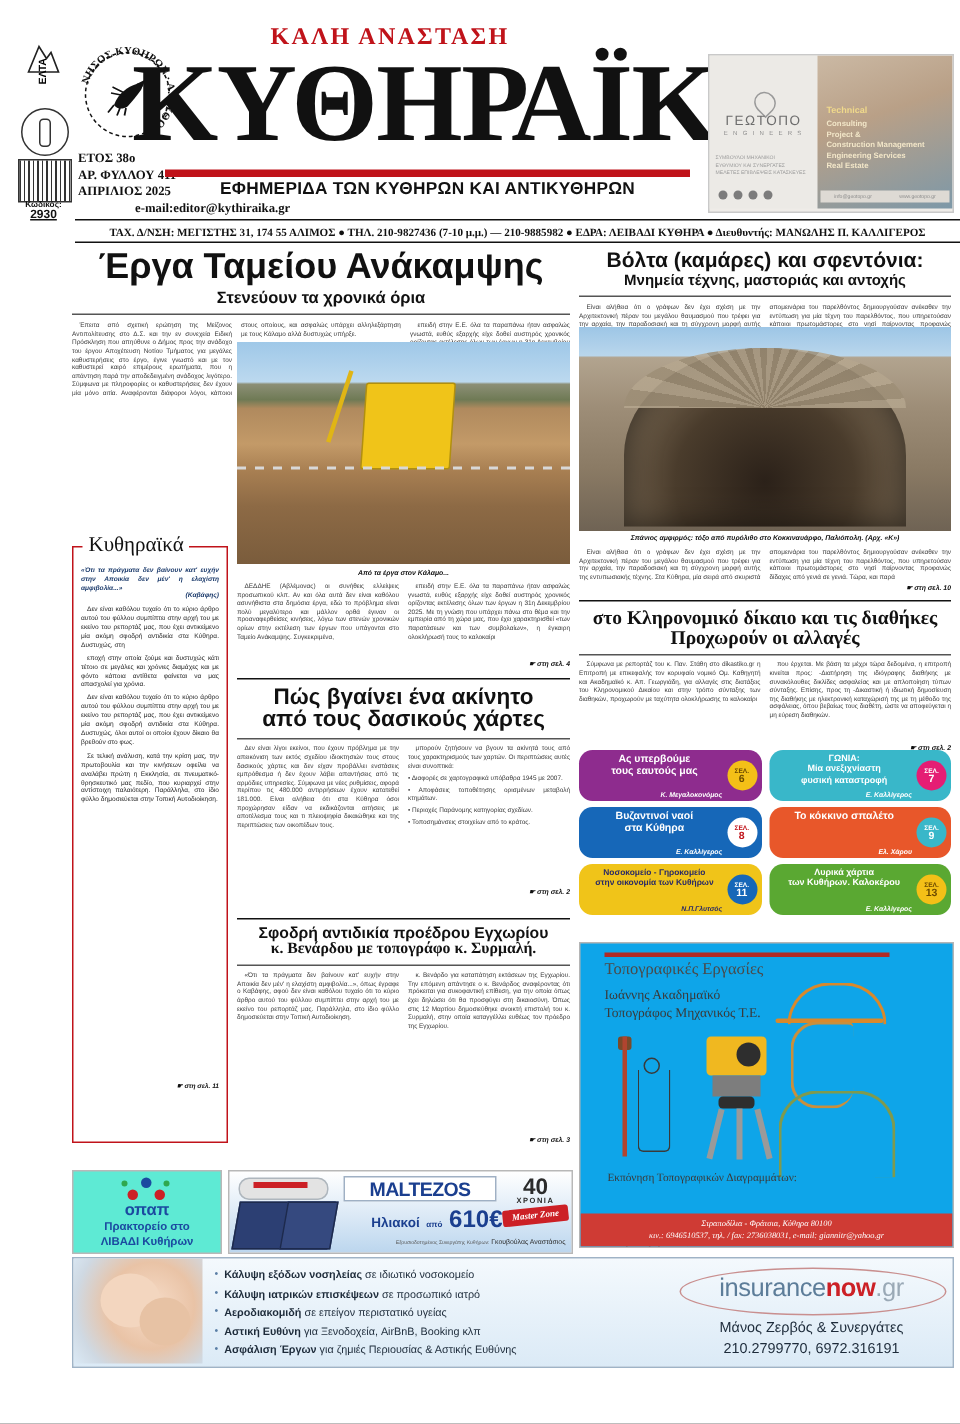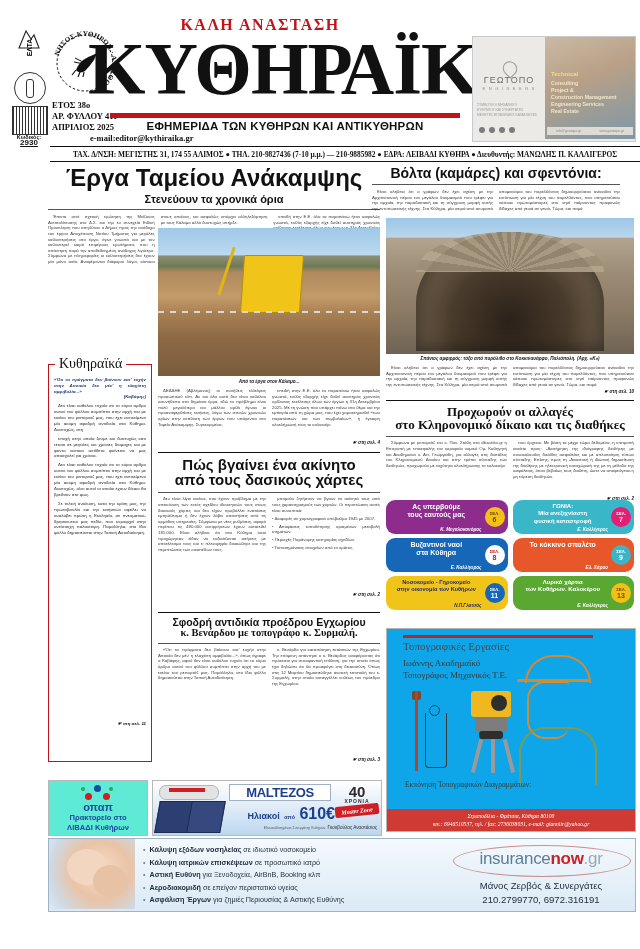--- a/index.html
+++ b/index.html
@@ -526,41 +526,42 @@
     <div class="hl1" style="font-family:Liberation Sans, sans-serif;font-size:10.5px;">Σφοδρή αντιδικία προέδρου Εγχωρίου</div>
     <div class="hl1" style="font-family:'Liberation Serif',serif;font-size:10.5px;">κ. Βενάρδου με τοπογράφο κ. Συρμαλή.</div>
     <div class="thinrule" style="margin:4px 0;"></div>
     <div class="body-txt cols2" style="height:110px;overflow:hidden;">
       <p>«Ότι τα πράγματα δεν βαίνουν κατ' ευχήν στην Αποικία δεν μέν' η ελαχίστη αμφιβολία...», όπως έγραφε ο Καβάφης, αφού δεν είναι καθόλου τυχαίο ότι το κύριο άρθρο αυτού του φύλλου συμπίπτει στην αρχή του με εκείνο του ρεπορτάζ μας. Παράλληλα, στο ίδιο φύλλο δημοσιεύεται στην Τοπική Αυτοδιοίκηση.</p>
       <p>κ. Βενάρδο για καταπάτηση εκτάσεων της Εγχωρίου. Την επόμενη απάντησε ο κ. Βενάρδος αναφέροντας ότι πρόκειται για συκοφαντική επίθεση, για την οποία όπως έχει δηλώσει ότι θα προσφύγει στη δικαιοσύνη. Όπως στις 12 Μαρτίου δημοσιεύθηκε ανοικτή επιστολή του κ. Συρμαλή, στην οποία καταγγέλλει ευθέως τον πρόεδρο της Εγχωρίου.</p>
     </div>
     <div class="jump">☛ στη σελ. 3</div>
   </div>
 
-  <div style="position:absolute;left:372px;top:166px;width:248px;">
+  <div style="position:absolute;left:386px;top:166px;width:248px;">
     <div class="hl1" style="font-size:14px;">Βόλτα (καμάρες) και σφεντόνια:</div>
+    <div class="hl-sub" style="font-size:10px;margin-top:2px;">Μνημεία τέχνης, μαστοριάς και αντοχής</div>
     <div class="thinrule" style="margin:4px 0;"></div>
     <div class="body-txt cols2" style="height:26px;overflow:hidden;">
       <p>Είναι αλήθεια ότι ο γράφων δεν έχει σχέση με την Αρχιτεκτονική πέραν του μεγάλου θαυμασμού που τρέφει για την αρχαία, την παραδοσιακή και τη σύγχρονη μορφή αυτής της εντυπωσιακής τέχνης. Στα Κύθηρα, μία σειρά από σκυριστά απομεινάρια του παρελθόντος δημιουργούσαν ανέκαθεν την εντύπωση για μία τέχνη του παρελθόντος, που υπηρετούσαν κάποιοι πρωτομάστορες στο νησί παίρνοντας προφανώς δίδαχες από γενιά σε γενιά. Τώρα, και παρά</p>
     </div>
   </div>
   <div class="photo ph-arch" style="left:386px;top:218px;width:248px;height:136px;">
     <div class="vault"></div>
     <div class="stones"></div>
   </div>
   <div class="caption" style="position:absolute;left:386px;top:356px;width:248px;">Σπάνιος αμφιρμός: τόξο από πυρόλιθο στο Κοκκιναυάρφο, Παλιόπολη. (Αρχ. «Κ»)</div>
   <div class="body-txt cols2" style="position:absolute;left:386px;top:365px;width:248px;height:26px;overflow:hidden;">
     <p>Είναι αλήθεια ότι ο γράφων δεν έχει σχέση με την Αρχιτεκτονική πέραν του μεγάλου θαυμασμού που τρέφει για την αρχαία, την παραδοσιακή και τη σύγχρονη μορφή αυτής της εντυπωσιακής τέχνης. Στα Κύθηρα, μία σειρά από σκυριστά απομεινάρια του παρελθόντος δημιουργούσαν ανέκαθεν την εντύπωση για μία τέχνη του παρελθόντος, που υπηρετούσαν κάποιοι πρωτομάστορες στο νησί παίρνοντας προφανώς δίδαχες από γενιά σε γενιά. Τώρα, και παρά</p>
   </div>
   <div class="jump" style="position:absolute;left:386px;top:389px;width:248px;">☛ στη σελ. 10</div>
 
   <div style="position:absolute;left:386px;top:400px;width:248px;">
     <div class="rule" style="margin-bottom:4px;"></div>
+    <div class="hl1" style="font-family:'Liberation Serif',serif;font-size:13px;">στο Κληρονομικό δίκαιο και τις διαθήκες</div>
     <div class="hl1" style="font-family:'Liberation Serif',serif;font-size:13px;">Προχωρούν οι αλλαγές</div>
-    <div class="hl1" style="font-family:'Liberation Serif',serif;font-size:13px;">στο Κληρονομικό δίκαιο και τις διαθήκες</div>
     <div class="thinrule" style="margin:4px 0;"></div>
     <div class="body-txt cols2" style="height:56px;overflow:hidden;">
       <p>Σύμφωνα με ρεπορτάζ του κ. Παν. Στάθη στο dikastiko.gr η Επιτροπή με επικεφαλής τον κορυφαίο νομικό Ομ. Καθηγητή και Ακαδημαϊκό κ. Απ. Γεωργιάδη, για αλλαγές στις διατάξεις του Κληρονομικού Δικαίου και στην τρόπο σύνταξης των διαθηκών, προχωρούν με ταχύτητα ολοκλήρωσης το καλοκαίρι</p>
       <p>που έρχεται. Με βάση τα μέχρι τώρα δεδομένα, η επιτροπή κινείται προς: -Διατήρηση της ιδιόγραφης διαθήκης με συνακόλουθες δικλίδες ασφαλείας και με απλοποίηση τύπων σύνταξης. Επίσης, προς τη -Δικαστική ή ιδιωτική δημοσίευση της διαθήκης με ηλεκτρονική καταχώρισή της με τη μέθοδο της ασφάλειας, όπου βεβαίως τους διαθέτη, ώστε να αποφεύγεται η μη εύρεση διαθηκών.</p>
     </div>
     <div class="jump">☛ στη σελ. 2</div>
   </div>
 
   <div class="teasers">
     <div class="trow">
@@ -717,25 +718,25 @@
       <div class="row">
         <span class="dot">•</span>
         <span><b>Κάλυψη εξόδων νοσηλείας</b><span> σε ιδιωτικό νοσοκομείο</span></span>
       </div>
       <div class="row">
         <span class="dot">•</span>
         <span><b>Κάλυψη ιατρικών επισκέψεων</b><span> σε προσωπικό ιατρό</span></span>
       </div>
       <div class="row">
         <span class="dot">•</span>
-        <span><b>Αστική Ευθύνη</b><span> για Ξενοδοχεία, AirBnB, Booking κλπ</span></span>
+        <span><b>Αεροδιακομιδή</b><span> σε επείγον περιστατικό υγείας</span></span>
       </div>
       <div class="row">
         <span class="dot">•</span>
-        <span><b>Αεροδιακομιδή</b><span> σε επείγον περιστατικό υγείας</span></span>
+        <span><b>Αστική Ευθύνη</b><span> για Ξενοδοχεία, AirBnB, Booking κλπ</span></span>
       </div>
       <div class="row">
         <span class="dot">•</span>
         <span><b>Ασφάλιση Έργων</b><span> για ζημιές Περιουσίας &amp; Αστικής Ευθύνης</span></span>
       </div>
     </div>
     <div class="ellipse"></div>
     <div class="logo">
       <span>insurance</span><span class="nw">now</span><span class="gr">.gr</span>
     </div>

